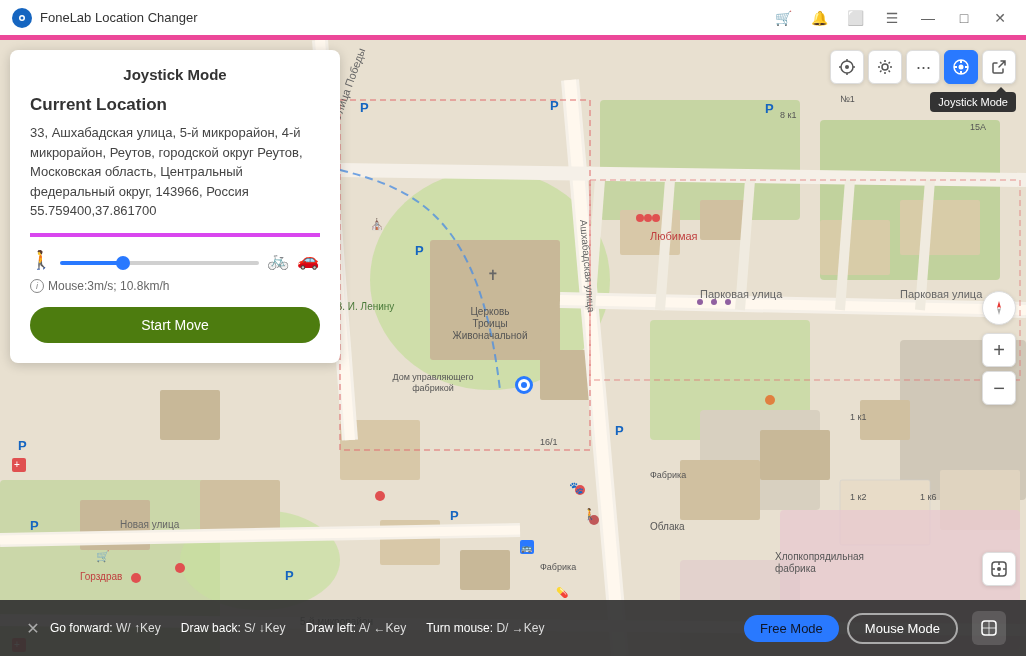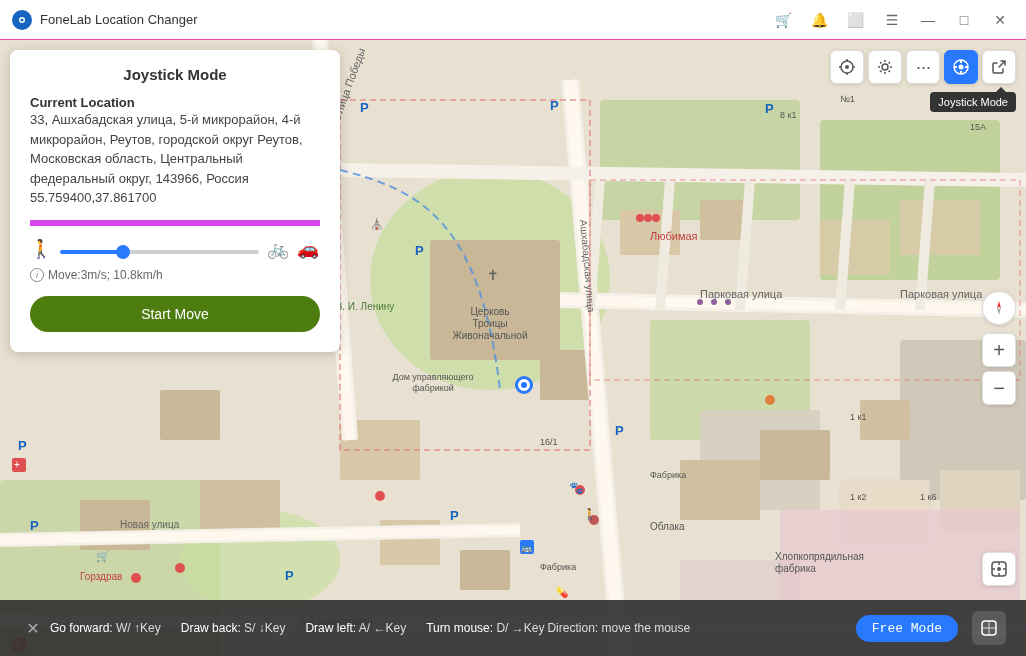--- a/index.html
+++ b/index.html
@@ -5,21 +5,21 @@
     * { box-sizing: border-box; margin: 0; padding: 0; }
     body { font-family: -apple-system, BlinkMacSystemFont, 'Segoe UI', sans-serif; width: 1026px; height: 656px; overflow: hidden; background: #f0f0f0; }
 
     
     #titlebar {
       height: 40px;
       background: #fff;
       display: flex;
       align-items: center;
       padding: 0 12px;
-      border-bottom: 1px solid #ec4899;
+      border-bottom: 5px solid #ec4899;
       user-select: none;
     }
     #titlebar .app-icon {
       width: 20px; height: 20px; margin-right: 8px;
       background: #1565c0; border-radius: 50%;
       display: flex; align-items: center; justify-content: center;
       color: white; font-size: 10px; font-weight: bold;
     }
     #titlebar .app-title { font-size: 13px; color: #333; flex: 1; }
     #titlebar .title-actions { display: flex; gap: 8px; align-items: center; }
@@ -62,31 +62,31 @@
       z-index: 10;
     }
     #joystick-panel .panel-title {
       text-align: center;
       font-size: 15px;
       font-weight: 600;
       color: #333;
       margin-bottom: 12px;
     }
     #joystick-panel .section-label {
-      font-size: 13px;
+      font-size: 17px;
       font-weight: 600;
       color: #333;
-      margin-bottom: 0;
+      margin-bottom: 8px;
     }
     #joystick-panel .address-box {
       font-size: 13px;
       color: #444;
       line-height: 1.5;
       padding-bottom: 12px;
-      border-bottom: 6px solid #d946ef;
+      border-bottom: 4px solid #d946ef;
       margin-bottom: 12px;
     }
     .speed-icons {
       display: flex;
       align-items: center;
       justify-content: space-between;
       margin-bottom: 8px;
     }
     .speed-icon { font-size: 18px; color: #555; }
     .speed-slider-container { position: relative; flex: 1; margin: 0 8px; }
@@ -248,21 +248,21 @@
       align-items: center;
       margin-right: 10px;
     }
     .mode-btn {
       padding: 6px 16px;
       border-radius: 16px;
       font-size: 13px;
       cursor: pointer;
       font-weight: 500;
     }
-    .mode-btn.free { background: #2979ff; color: #ffffff; border: none; font-family: Liberation Mono, monospace; }
+    .mode-btn.free { background: #2979ff; color: #0f172a; border: none; }
     .mode-btn.mouse { background: transparent; color: #fff; border: 2px solid #aaa; }
     .close-bottom {
       width: 26px; height: 26px;
       display: flex; align-items: center; justify-content: center;
       color: #aaa; cursor: pointer; font-size: 16px; margin-right: 4px;
     }
     .settings-btn-bottom {
       width: 34px; height: 34px;
       background: rgba(255,255,255,0.15);
       border-radius: 6px;
@@ -465,21 +465,21 @@
       <span class="speed-icon">🚶</span>
       <div class="speed-slider-container">
         <input type="range" class="speed-slider" min="0" max="100" value="30" style="">
       </div>
       <span class="speed-icon">🚲</span>
       <div style="width:8px"></div>
       <span class="speed-icon">🚗</span>
     </div>
     <div class="speed-info">
       <span class="info-icon">i</span>
-      <span>Move:3m/s; 10.8km/h</span>
+      <span>Mouse:3m/s; 10.8km/h</span>
     </div>
     <button id="start-move-btn">Start Move</button>
   </div>
 
   <div id="map-toolbar">
     <div class="toolbar-btn">
       <svg width="16" height="16" viewBox="0 0 16 16">
           <circle cx="8" cy="8" r="6" stroke="#555" stroke-width="1.5" fill="none"></circle>
           <circle cx="8" cy="8" r="2" fill="#555"></circle>
           <line x1="8" y1="2" x2="8" y2="0" stroke="#555" stroke-width="1.5"></line>
@@ -556,26 +556,24 @@
         </span>
         <span class="key-item">
           <span class="key-bold">Draw left:</span>
           <span>A/ ←Key</span>
         </span>
         <span class="key-item">
           <span class="key-bold">Turn mouse:</span>
           <span>D/ →Key</span>
         </span>
       </div>
-      <div class="bottom-key-row">
-        <span class="key-item">Direction: move the mouse</span>
-      </div>
     </div>
     <div class="bottom-mode-btns">
       <button class="mode-btn free">Free Mode</button>
+      <button class="mode-btn mouse">Mouse Mode</button>
     </div>
     <div class="settings-btn-bottom">
       <svg width="18" height="18" viewBox="0 0 18 18">
           <rect x="2" y="2" width="14" height="14" rx="3" stroke="white" stroke-width="1.5" fill="none"></rect>
           <line x1="9" y1="2" x2="9" y2="16" stroke="white" stroke-width="1.5" opacity="0.5"></line>
           <line x1="2" y1="9" x2="16" y2="9" stroke="white" stroke-width="1.5" opacity="0.5"></line>
         </svg>
     </div>
   </div>
 

